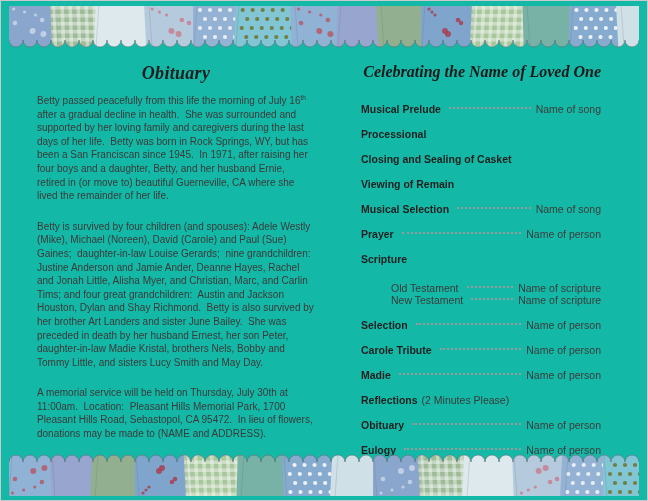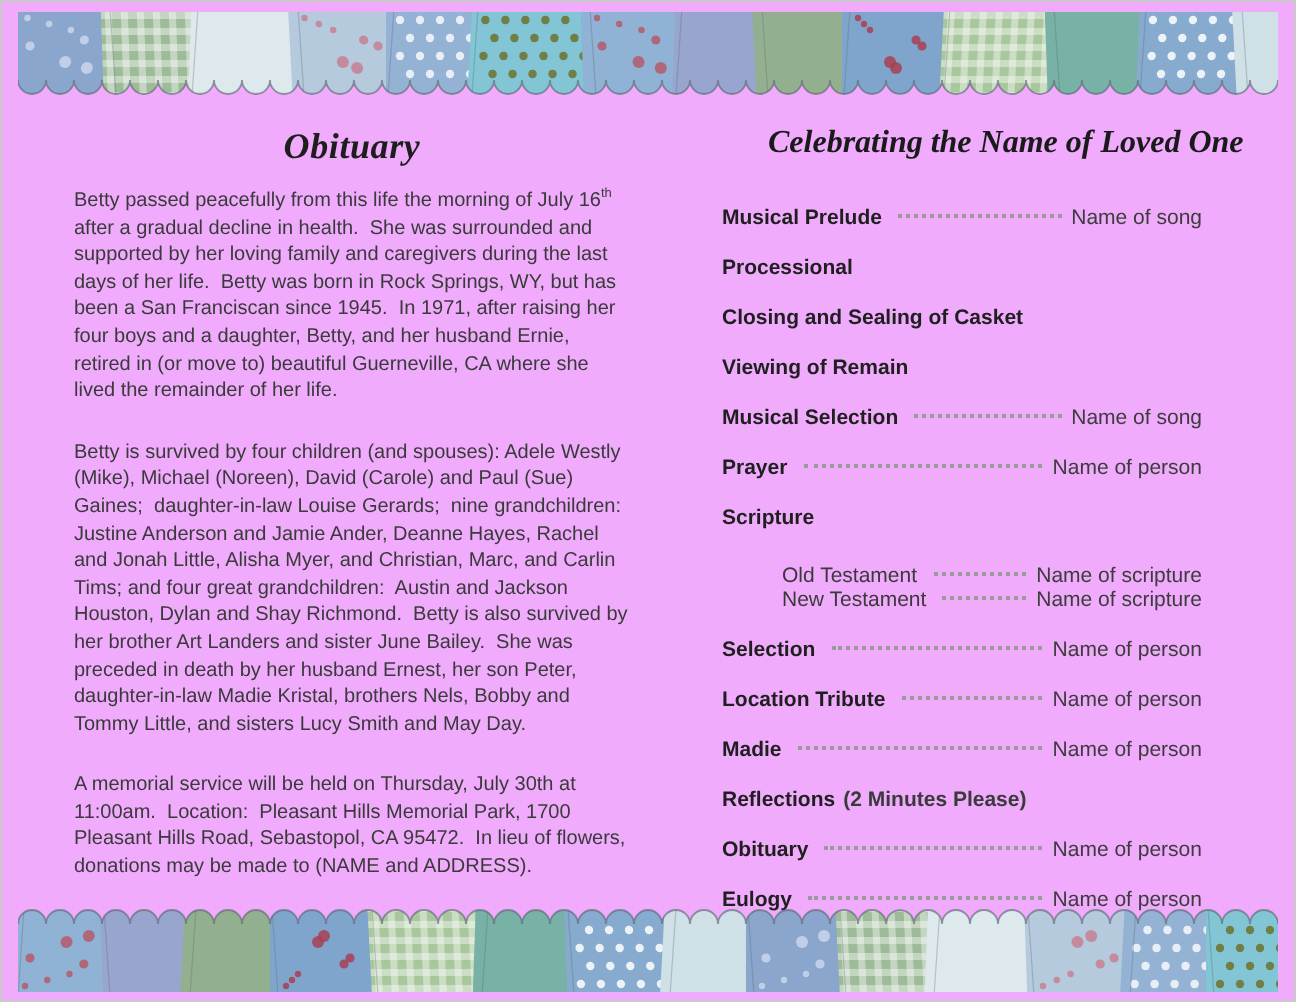--- a/index.html
+++ b/index.html
@@ -1,47 +1,47 @@
 <!DOCTYPE html>
 <html><head>
 <meta charset="utf-8">
 <style>
   * { margin:0; padding:0; box-sizing:border-box; }
   html,body { background:#ffffff; }
   .sheet{
-    position:relative; width:648px; height:501px; background:#f0abfc;
+    position:relative; width:648px; height:501px; background:#14b8a6;
     border:1px solid #c9c9c9; overflow:hidden;
     font-family:"Liberation Sans", sans-serif;
   }
   .quilt{ position:absolute; left:8px; right:8px; height:42px; }
   .quilt.top{ top:5px; }
   .quilt.bottom{ bottom:4px; }
   .quilt svg{ display:block; width:100%; height:100%; }
   .quilt.bottom svg{ transform:scaleY(-1); }
 
   .obituary{ position:absolute; left:36px; top:62px; width:278px; color:#3a3a3a; }
   .obituary h1{
     font-family:"Liberation Serif", serif; font-style:italic; font-weight:bold;
     font-size:18px; color:#1e1e1e; text-align:center; margin-bottom:10px; letter-spacing:0.3px;
   }
   .obituary p{ font-size:10px; line-height:13.6px; margin-bottom:17px; white-space:pre-wrap; }
   .obituary sup{ font-size:6.5px; vertical-align:super; line-height:0; }
 
   .service{ position:absolute; left:360px; top:62px; width:240px; color:#2e2e2e; }
   .service h1{
     font-family:"Liberation Serif", serif; font-style:italic; font-weight:bold;
-    font-size:16px; color:#1a1a1a; text-align:left; white-space:nowrap; margin-bottom:22px;margin-left:23px;
+    font-size:16px; color:#1a1a1a; text-align:right; white-space:nowrap; margin-bottom:22px;
   }
   .prow{ display:flex; align-items:center; font-size:10.5px; line-height:12px; margin-bottom:13px; }
   .prow.has-sub{ margin-bottom:17px; }
   .prow.sub{ margin-left:30px; margin-bottom:0; }
   .prow.sub-last{ margin-bottom:13px; }
   .plabel{ font-weight:bold; color:#1f1f1f; white-space:nowrap; }
   .prow.sub .plabel{ font-weight:normal; color:#3a3a3a; }
-  .psuffix{ font-weight:bold; color:#3a3a3a; margin-left:4px; white-space:nowrap; }
+  .psuffix{ font-weight:normal; color:#3a3a3a; margin-left:4px; white-space:nowrap; }
   .leader{ flex:1; border-bottom:2px dotted #9a9a9a; margin:0 5px 2px 8px; min-width:12px; }
   .pvalue{ color:#3c3c3c; white-space:nowrap; }
 </style>
 </head>
 <body>
 
 <div class="sheet">
 
   <div class="quilt top">
     <svg id="quilt-top-svg" viewBox="0 0 630 42" preserveAspectRatio="none">
@@ -273,21 +273,21 @@
           <span class="plabel">New Testament</span>
           <span class="leader"></span>
           <span class="pvalue">Name of scripture</span>
         </div>
         <div class="prow">
           <span class="plabel">Selection</span>
           <span class="leader"></span>
           <span class="pvalue">Name of person</span>
         </div>
         <div class="prow">
-          <span class="plabel">Location Tribute</span>
+          <span class="plabel">Carole Tribute</span>
           <span class="leader"></span>
           <span class="pvalue">Name of person</span>
         </div>
         <div class="prow">
           <span class="plabel">Madie</span>
           <span class="leader"></span>
           <span class="pvalue">Name of person</span>
         </div>
         <div class="prow">
           <span class="plabel">Reflections</span>

